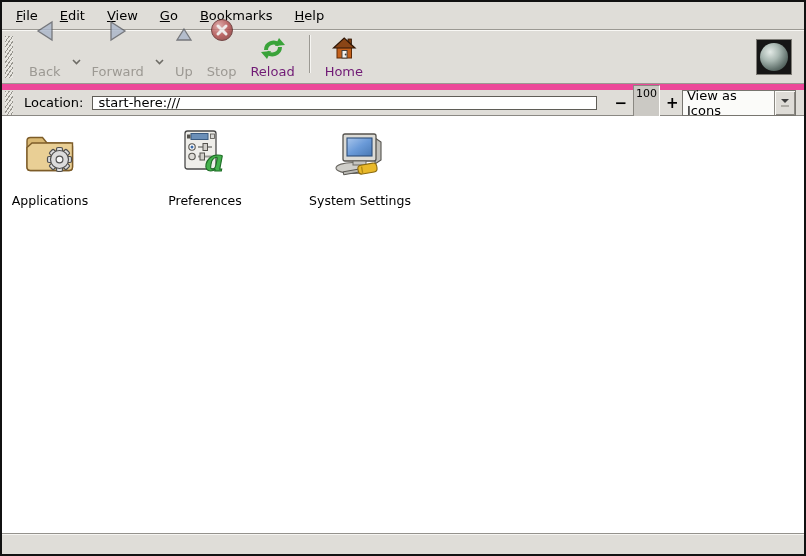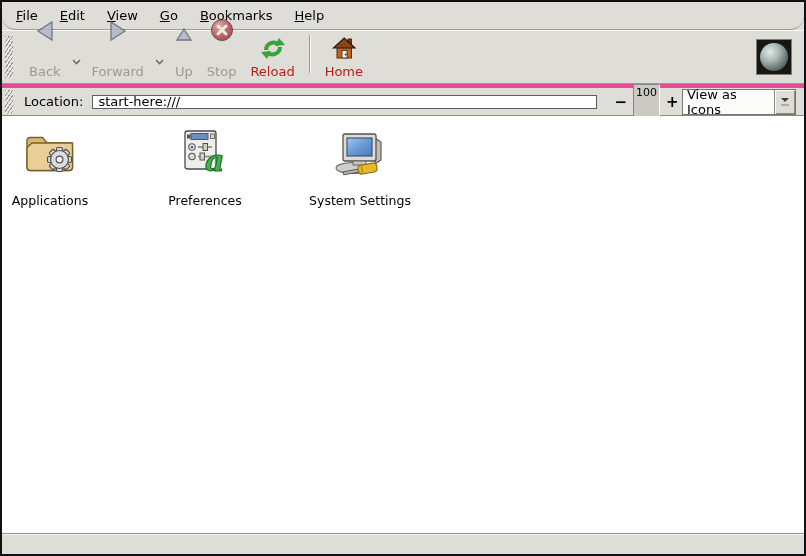--- a/index.html
+++ b/index.html
@@ -15,21 +15,20 @@
     display:flex; flex-direction:column;
   }
 
   
   .menubar {
     height:28px; flex:0 0 28px;
     display:flex; align-items:center;
     padding-left:3px;
     background:#dfddd8;
     border-bottom:1px solid #9b9993;
-    border-radius:14px;
   }
   .menu-item {
     padding:4px 11px; cursor:default;
   }
   .menu-item > span { display:inline-block; }
   .menu-item > span::first-letter { text-decoration:underline; }
 
   
   .toolbar {
     height:54px; flex:0 0 54px;
@@ -43,21 +42,21 @@
     width:8px; height:42px; margin-right:9px;
     background:repeating-linear-gradient(125deg,#98968f 0px,#98968f 1px,#e9e7e2 1px,#e9e7e2 3px);
   }
   .tb-btn {
     height:48px; display:flex; flex-direction:column;
     align-items:center; justify-content:flex-end;
     gap:3px; padding:2px 7px; background:transparent; border:none;
     font-family:inherit; font-size:13px;
   }
   .tb-icon { height:26px; display:flex; align-items:center; justify-content:center; }
-  .tb-label { font-size:13px; color:#b91c1c; line-height:14px; }
+  .tb-label { font-size:13px; color:#701a75; line-height:14px; }
   .tb-label.disabled { color:#9c9993;margin-top:20px; }
   .muted { opacity:.8; }
   .chev-btn {
     width:17px; height:48px; border:none; background:transparent;
     display:flex; align-items:center; justify-content:center;
   }
   .chev-btn svg { transform:translateY(4px); }
   .tb-sep {
     width:0; height:38px; margin:0 7px 6px 7px;
     border-left:1px solid #9b9993; border-right:1px solid #f6f5f2;
@@ -72,21 +71,21 @@
   .throbber-sphere {
     width:28px; height:28px; border-radius:50%;
     background:radial-gradient(circle at 36% 32%, #e3eae6, #a9b8b2 35%, #61716c 68%, #38443f 92%);
   }
 
   
   .locationbar {
     height:32px; flex:0 0 32px;
     display:flex; align-items:center;
     padding:0 8px 0 3px;
-    border-top:4px solid #ec4899;
+    border-top:6px solid #ec4899;
     border-bottom:1px solid #8a8883;
     background:#dfddd8;
   }
   .locationbar .drag-handle { height:24px; margin-right:11px; }
   .loc-label { margin-right:9px; }
   .loc-entry {
     width:505px; height:14px;
     border:1px solid #5f5d57;
     background:#fff; color:#000;
     font-family:inherit; font-size:13px;

